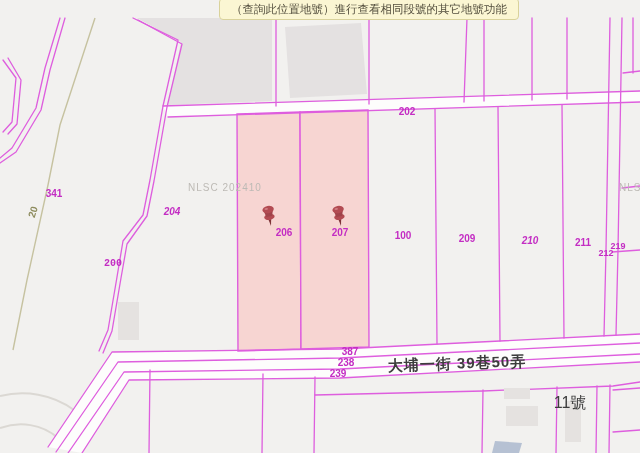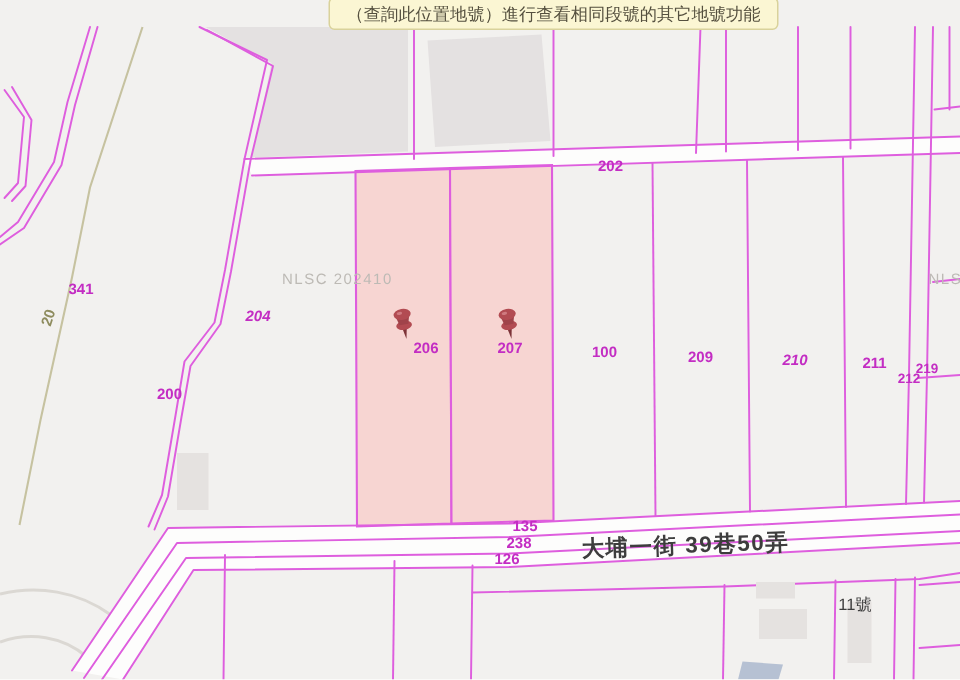--- a/index.html
+++ b/index.html
@@ -24,21 +24,21 @@
     font-size:10px;font-weight:700;color:var(--label,#c32dc3);
     white-space:nowrap;line-height:1;
   }
   .plabel.small{font-size:9px;}
   .street-label{
     position:absolute;transform:translate(-50%,-50%) rotate(-2deg);
     font-size:15px;font-weight:600;color:#3d3d3d;letter-spacing:1px;white-space:nowrap;
   }
   .house-label{
     position:absolute;transform:translate(-50%,-50%);
-    font-size:11px;font-weight:400;color:#3d3d3d;white-space:nowrap;
+    font-size:16px;font-weight:400;color:#3d3d3d;white-space:nowrap;
   }
   .watermark{
     position:absolute;transform:translate(0,-50%);
     font-size:10px;color:#bdbab5;letter-spacing:1px;white-space:nowrap;
   }
   .contour-label{
     position:absolute;transform:translate(-50%,-50%) rotate(-72deg);
     font-size:10px;font-weight:700;color:#8e8c5e;white-space:nowrap;
   }
   .tooltip{
@@ -145,33 +145,33 @@
       <ellipse cx="0" cy="-14.5" rx="5" ry="3.2" fill="#b24b52"></ellipse>
       <ellipse cx="-1.5" cy="-15.3" rx="1.6" ry="0.9" fill="#cf7a80"></ellipse>
     </g>
   </svg>
 
   <span class="watermark" style="left:188px;top:187px;">NLSC 202410</span>
   <span class="watermark" style="left:619px;top:187px;">NLSC</span>
 
   <span class="plabel" style="left:54px;top:194px;">341</span>
   <span class="plabel" style="left:172px;top:212px;font-style:italic;">204</span>
-  <span class="plabel" style="left:113px;top:264px;">200</span>
+  <span class="plabel" style="left:113px;top:264px;font-family:Liberation Mono, monospace;">200</span>
   <span class="plabel" style="left:284px;top:233px;">206</span>
   <span class="plabel" style="left:340px;top:233px;">207</span>
   <span class="plabel" style="left:403px;top:236px;">100</span>
   <span class="plabel" style="left:467px;top:239px;">209</span>
   <span class="plabel" style="left:530px;top:241px;font-style:italic;">210</span>
   <span class="plabel" style="left:583px;top:243px;text-align:center;">211</span>
   <span class="plabel small" style="left:618px;top:246px;">219</span>
   <span class="plabel small" style="left:606px;top:253px;text-align:center;">212</span>
   <span class="plabel" style="left:387px;top:112px;margin-left:20px;">202</span>
-  <span class="plabel" style="left:350px;top:352px;">135</span>
+  <span class="plabel" style="left:350px;top:352px;">387</span>
   <span class="plabel" style="left:346px;top:363px;">238</span>
-  <span class="plabel" style="left:338px;top:374px;">126</span>
+  <span class="plabel" style="left:338px;top:374px;">239</span>
 
   <span class="contour-label" style="left:33px;top:212px;">20</span>
 
   <span class="street-label" style="left:457px;top:364px;">大埔一街 39巷50弄</span>
 
   <span class="house-label" style="left:570px;top:403px;">11號</span>
 
   <div class="tooltip">（查詢此位置地號）進行查看相同段號的其它地號功能</div>
 
 </div>

